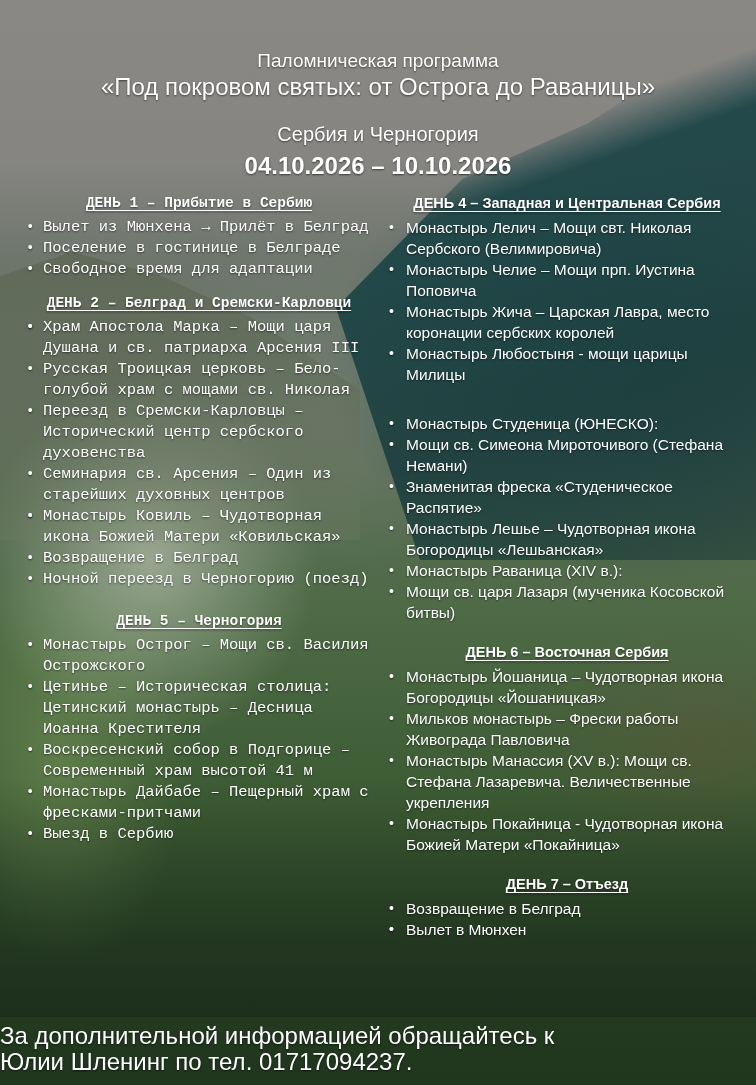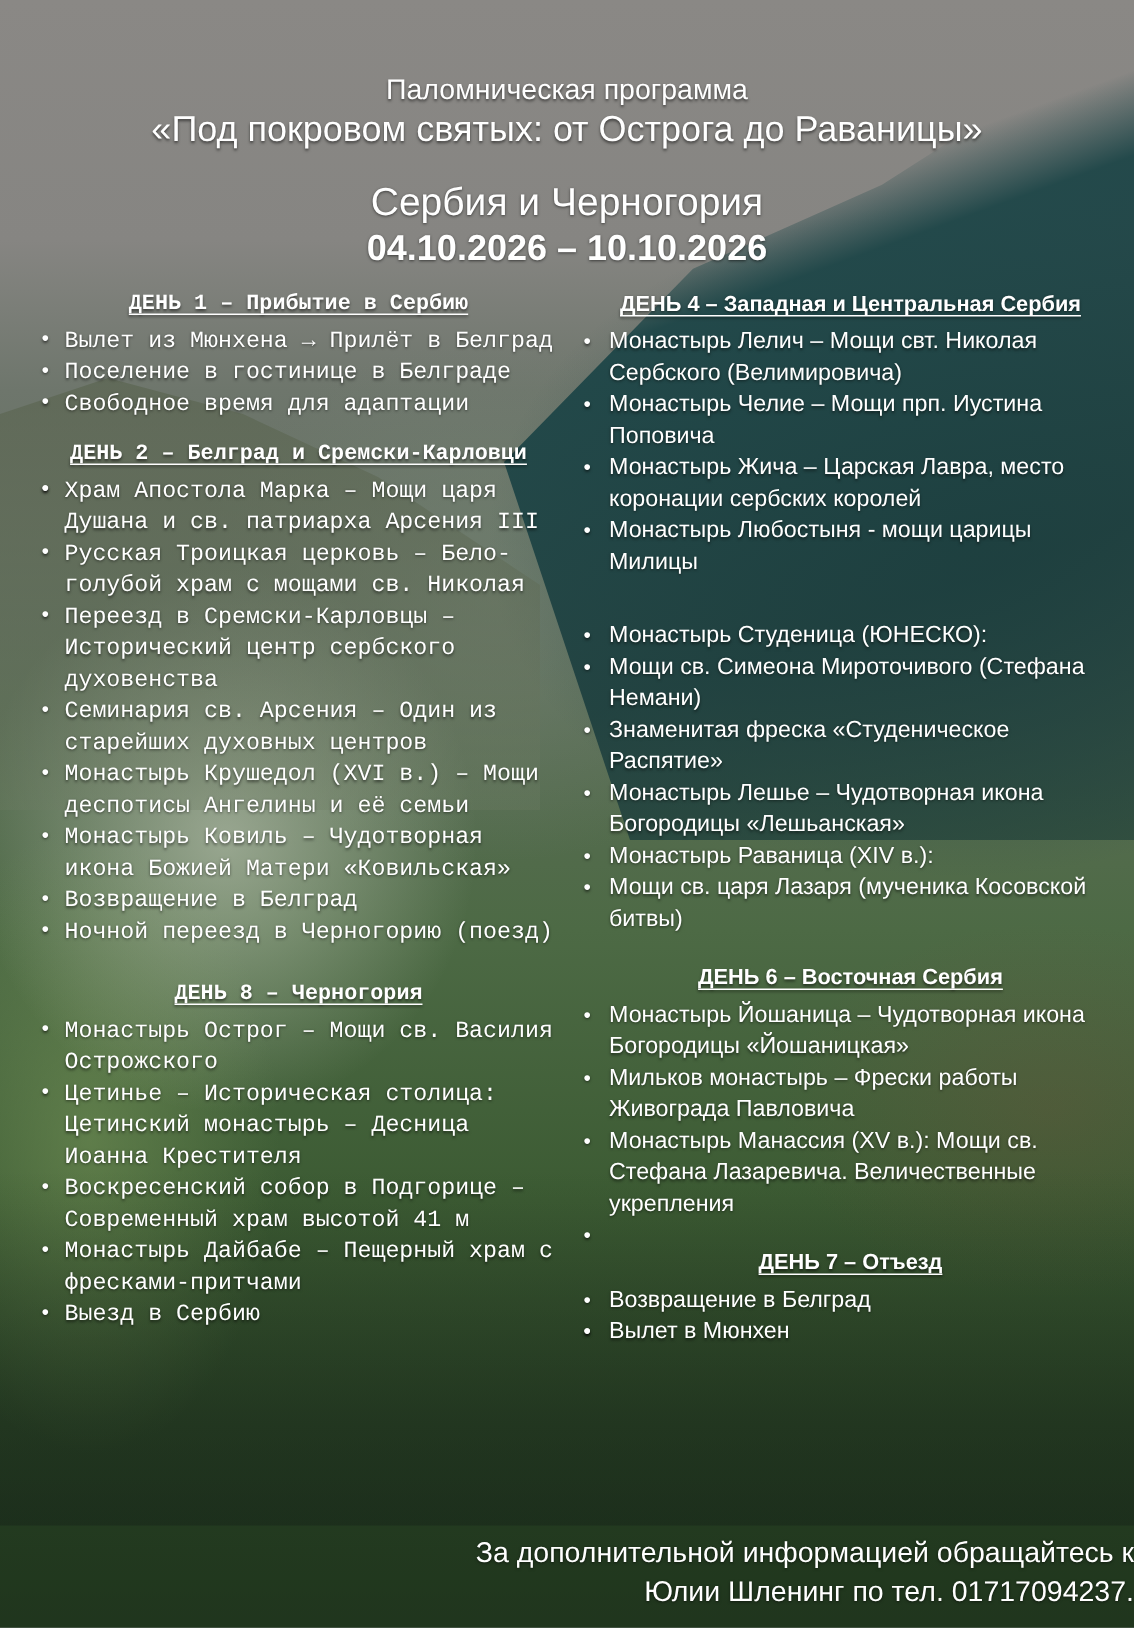--- a/index.html
+++ b/index.html
@@ -32,21 +32,21 @@
     .bg .darkbottom {
       position: absolute; left: 0; right: 0; top: 780px; bottom: 0;
       background: linear-gradient(180deg, rgba(20,35,20,0) 0%, rgba(20,35,22,0.45) 60%, rgba(15,28,18,0.6) 100%);
     }
     .content { position: relative; z-index: 1; }
     .shadow { text-shadow: 0 1px 2px rgba(0,0,0,0.55); }
 
     .header { text-align: center; padding-top: 48px; }
     .program-label { font-size: 19px; line-height: 26px; }
     .program-title { font-size: 24px; line-height: 26px; }
-    .country { font-size: 26px; line-height: 32px; margin-top: 18px; }
+    .country { font-size: 20px; line-height: 32px; margin-top: 18px; }
     .dates { font-size: 24px; line-height: 28px; margin-top: 2px; font-weight: bold; }
 
     .columns { position: absolute; top: 192px; left: 0; width: 756px; }
     .col { position: absolute; top: 0; }
     .col-left { left: 24px; width: 350px; font-family: Liberation Mono, monospace; }
     .col-right { left: 387px; width: 360px; }
 
     .day { margin-bottom: 14px; }
     .day-title {
       text-align: center; font-size: 14.5px; font-weight: bold;
@@ -57,21 +57,21 @@
     .item {
       position: relative; padding-left: 19px; font-size: 15.5px; line-height: 21px;
     }
     .item .bullet {
       position: absolute; left: 2px; top: 0; font-size: 14px;
     }
 
     .footer {
       position: absolute; left: 0; top: 1017px; width: 756px; height: 68px;
       background: rgba(50,80,40,0.35);
-      text-align: right; font-size: 19px; line-height: 26px; padding-top: 6px; box-sizing: border-box;
+      text-align: left; font-size: 24px; line-height: 26px; padding-top: 6px; box-sizing: border-box;
     }
   </style>
 </head>
 <body>
 
 <div class="bg">
   <div class="hill"></div>
   <div class="ridge"></div>
   <div class="darkbottom"></div>
 </div>
@@ -97,29 +97,29 @@
       </section>
 
       <section class="day" style="margin-bottom:20px;">
         <div class="day-title">ДЕНЬ 2 – Белград и Сремски-Карловци</div>
         <ul class="items">
           <li class="item"><span class="bullet">•</span></li>
           <li class="item"><span class="bullet">•</span><span>Храм Апостола Марка – Мощи царя Душана и св. патриарха Арсения III</span></li>
           <li class="item"><span class="bullet">•</span><span>Русская Троицкая церковь – Бело-голубой храм с мощами св. Николая</span></li>
           <li class="item"><span class="bullet">•</span><span>Переезд в Сремски-Карловцы – Исторический центр сербского духовенства</span></li>
           <li class="item"><span class="bullet">•</span><span>Семинария св. Арсения – Один из старейших духовных центров</span></li>
-          <li class="item"><span class="bullet">•</span><span>Монастырь Крушедол (XVI в.) – Мощи деспотисы Ангелины и её семьи</span></li>
+          <li class="item"><span class="bullet">•</span></li>
           <li class="item"><span class="bullet">•</span><span>Монастырь Ковиль – Чудотворная икона Божией Матери «Ковильская»</span></li>
           <li class="item"><span class="bullet">•</span><span>Возвращение в Белград</span></li>
           <li class="item"><span class="bullet">•</span><span>Ночной переезд в Черногорию (поезд)</span></li>
         </ul>
       </section>
 
       <section class="day">
-        <div class="day-title">ДЕНЬ 8 – Черногория</div>
+        <div class="day-title">ДЕНЬ 5 – Черногория</div>
         <ul class="items">
           <li class="item"><span class="bullet">•</span><span>Монастырь Острог – Мощи св. Василия Острожского</span></li>
           <li class="item"><span class="bullet">•</span><span>Цетинье – Историческая столица: Цетинский монастырь – Десница Иоанна Крестителя</span></li>
           <li class="item"><span class="bullet">•</span><span>Воскресенский собор в Подгорице – Современный храм высотой 41 м</span></li>
           <li class="item"><span class="bullet">•</span><span>Монастырь Дайбабе – Пещерный храм с фресками-притчами</span></li>
           <li class="item"><span class="bullet">•</span><span>Выезд в Сербию</span></li>
         </ul>
       </section>
     </div>
 
@@ -145,21 +145,21 @@
           <li class="item"><span class="bullet">•</span><span>Мощи св. царя Лазаря (мученика Косовской битвы)</span></li>
         </ul>
       </section>
 
       <section class="day" style="margin-bottom:18px;">
         <div class="day-title">ДЕНЬ 6 – Восточная Сербия</div>
         <ul class="items">
           <li class="item"><span class="bullet">•</span><span>Монастырь Йошаница – Чудотворная икона Богородицы «Йошаницкая»</span></li>
           <li class="item"><span class="bullet">•</span><span>Мильков монастырь – Фрески работы Живограда Павловича</span></li>
           <li class="item"><span class="bullet">•</span><span>Монастырь Манассия (XV в.): Мощи св. Стефана Лазаревича. Величественные укрепления</span></li>
-          <li class="item"><span class="bullet">•</span></li>
+          <li class="item"><span class="bullet">•</span><span>Монастырь Покайница - Чудотворная икона Божией Матери «Покайница»</span></li>
         </ul>
       </section>
 
       <section class="day">
         <div class="day-title">ДЕНЬ 7 – Отъезд</div>
         <ul class="items">
           <li class="item"><span class="bullet">•</span><span>Возвращение в Белград</span></li>
           <li class="item"><span class="bullet">•</span></li>
           <li class="item"><span class="bullet">•</span><span>Вылет в Мюнхен</span></li>
         </ul>

